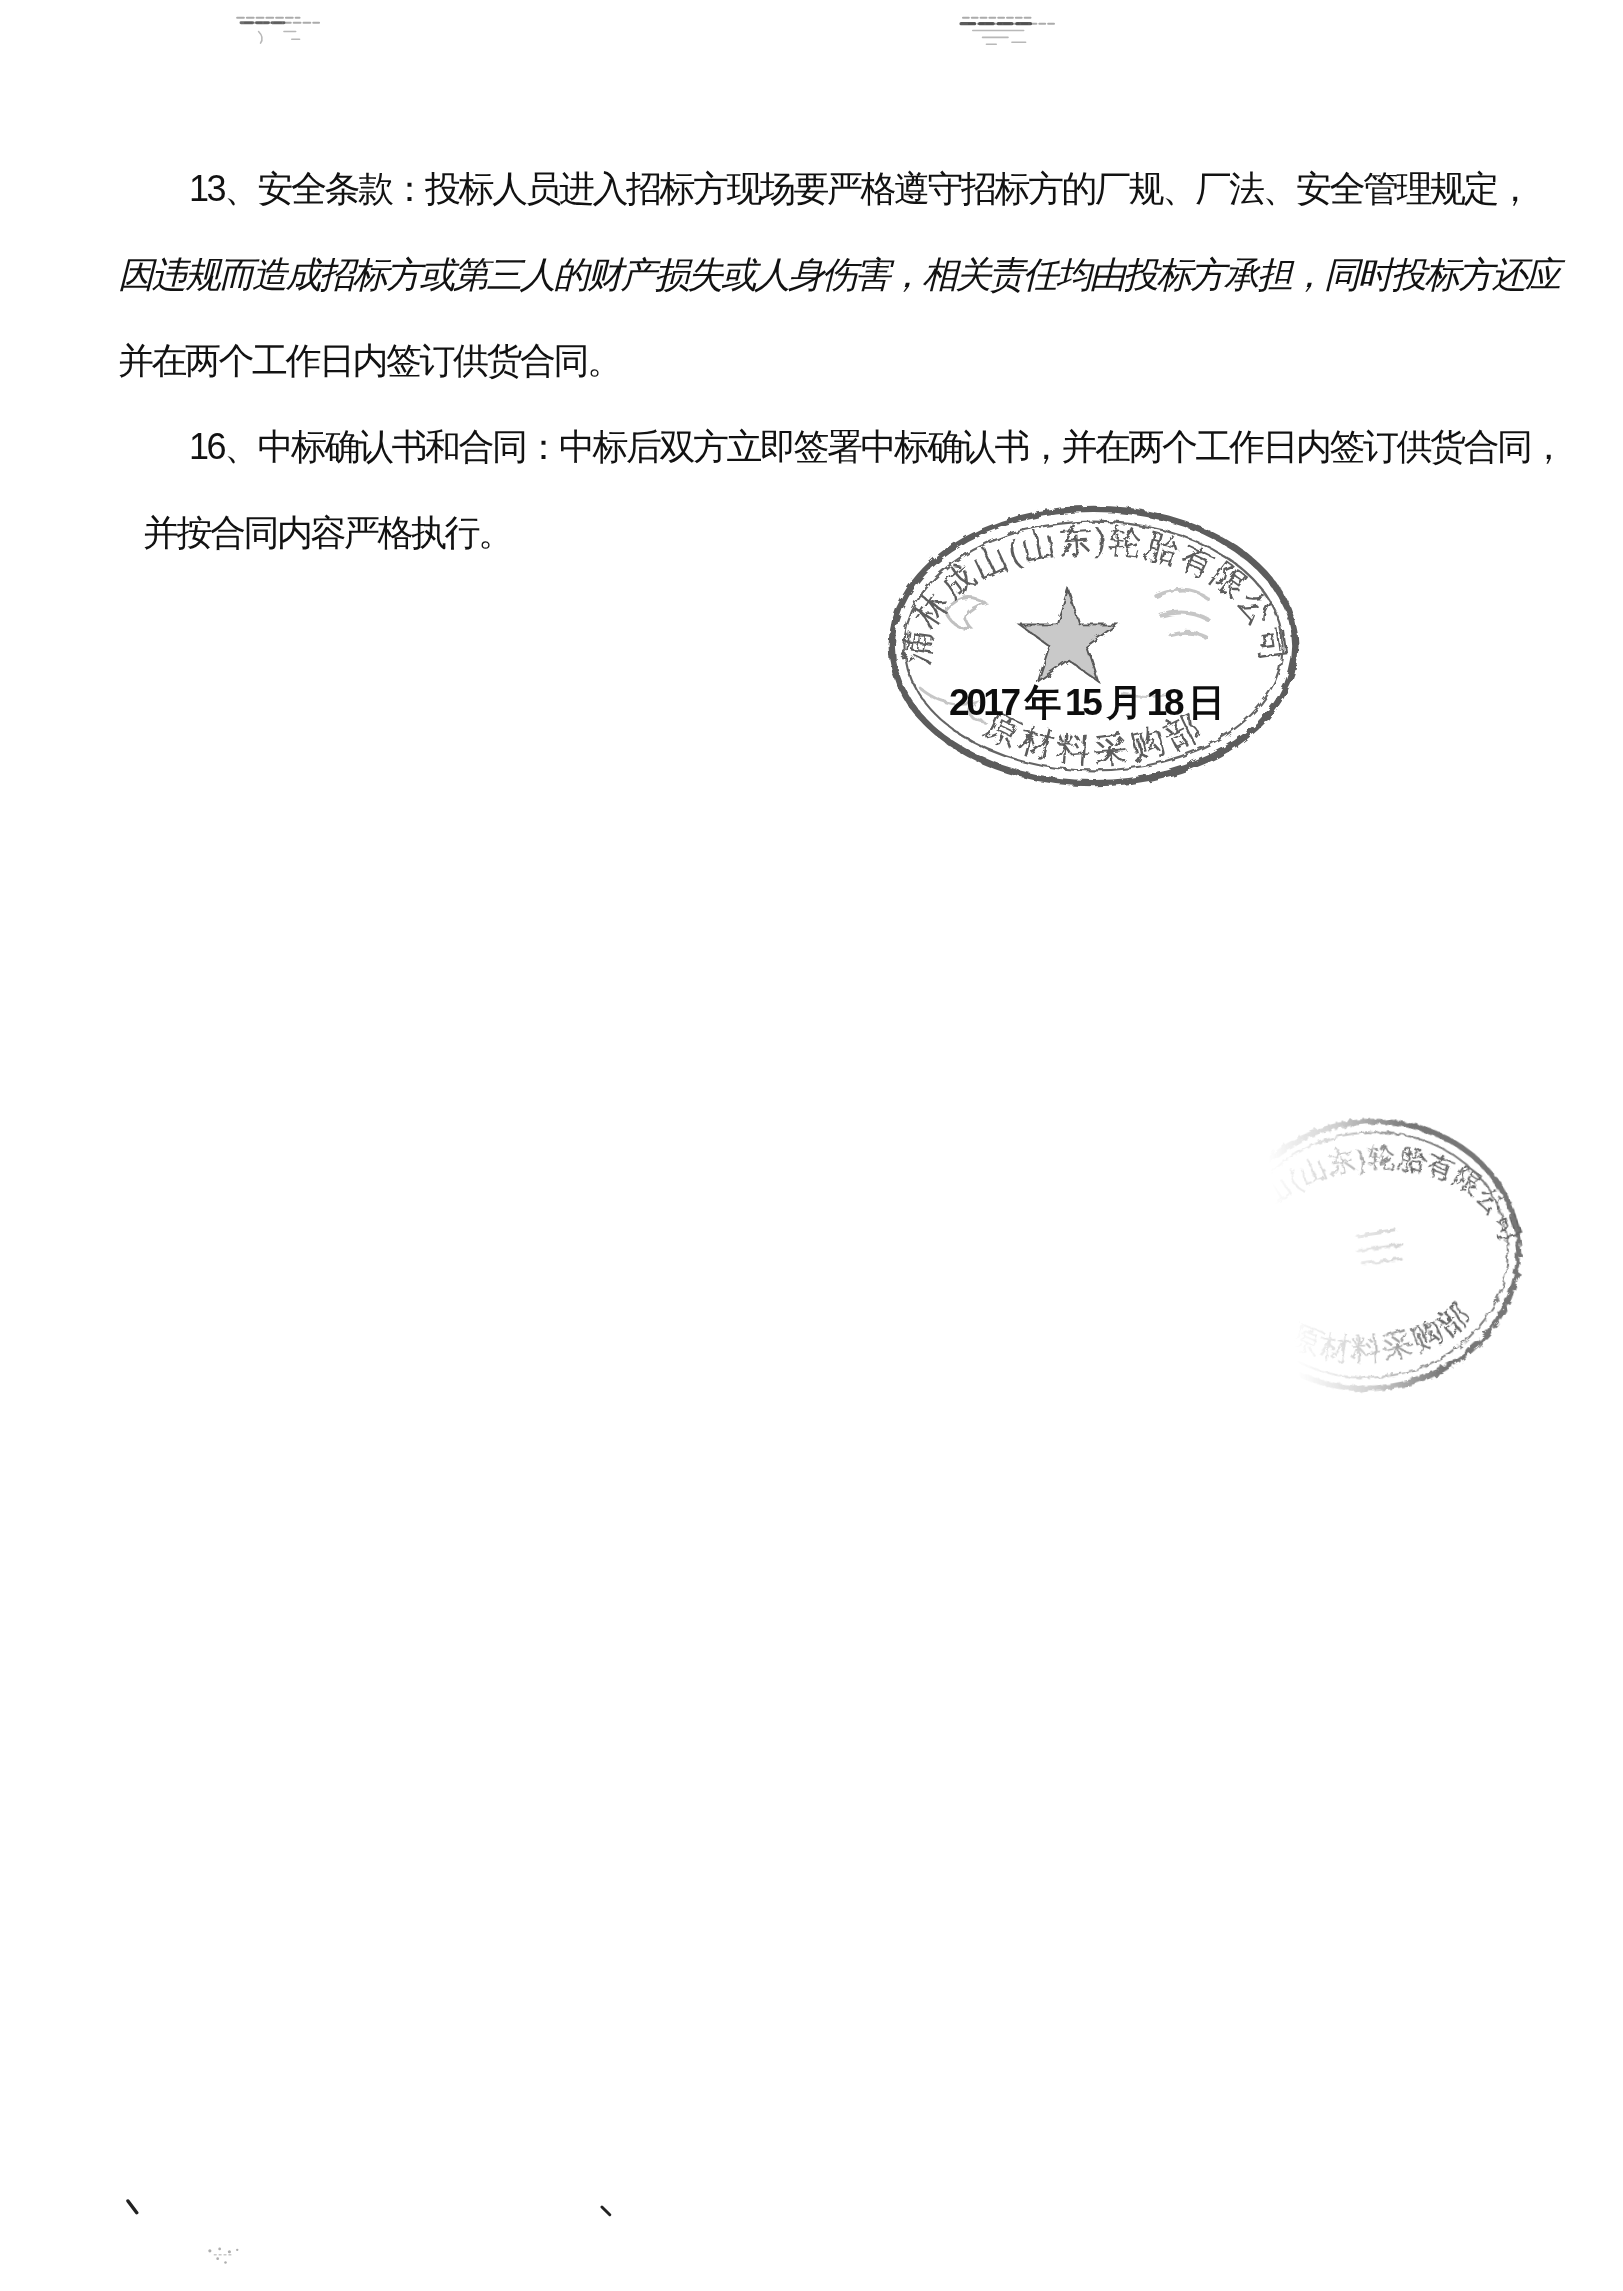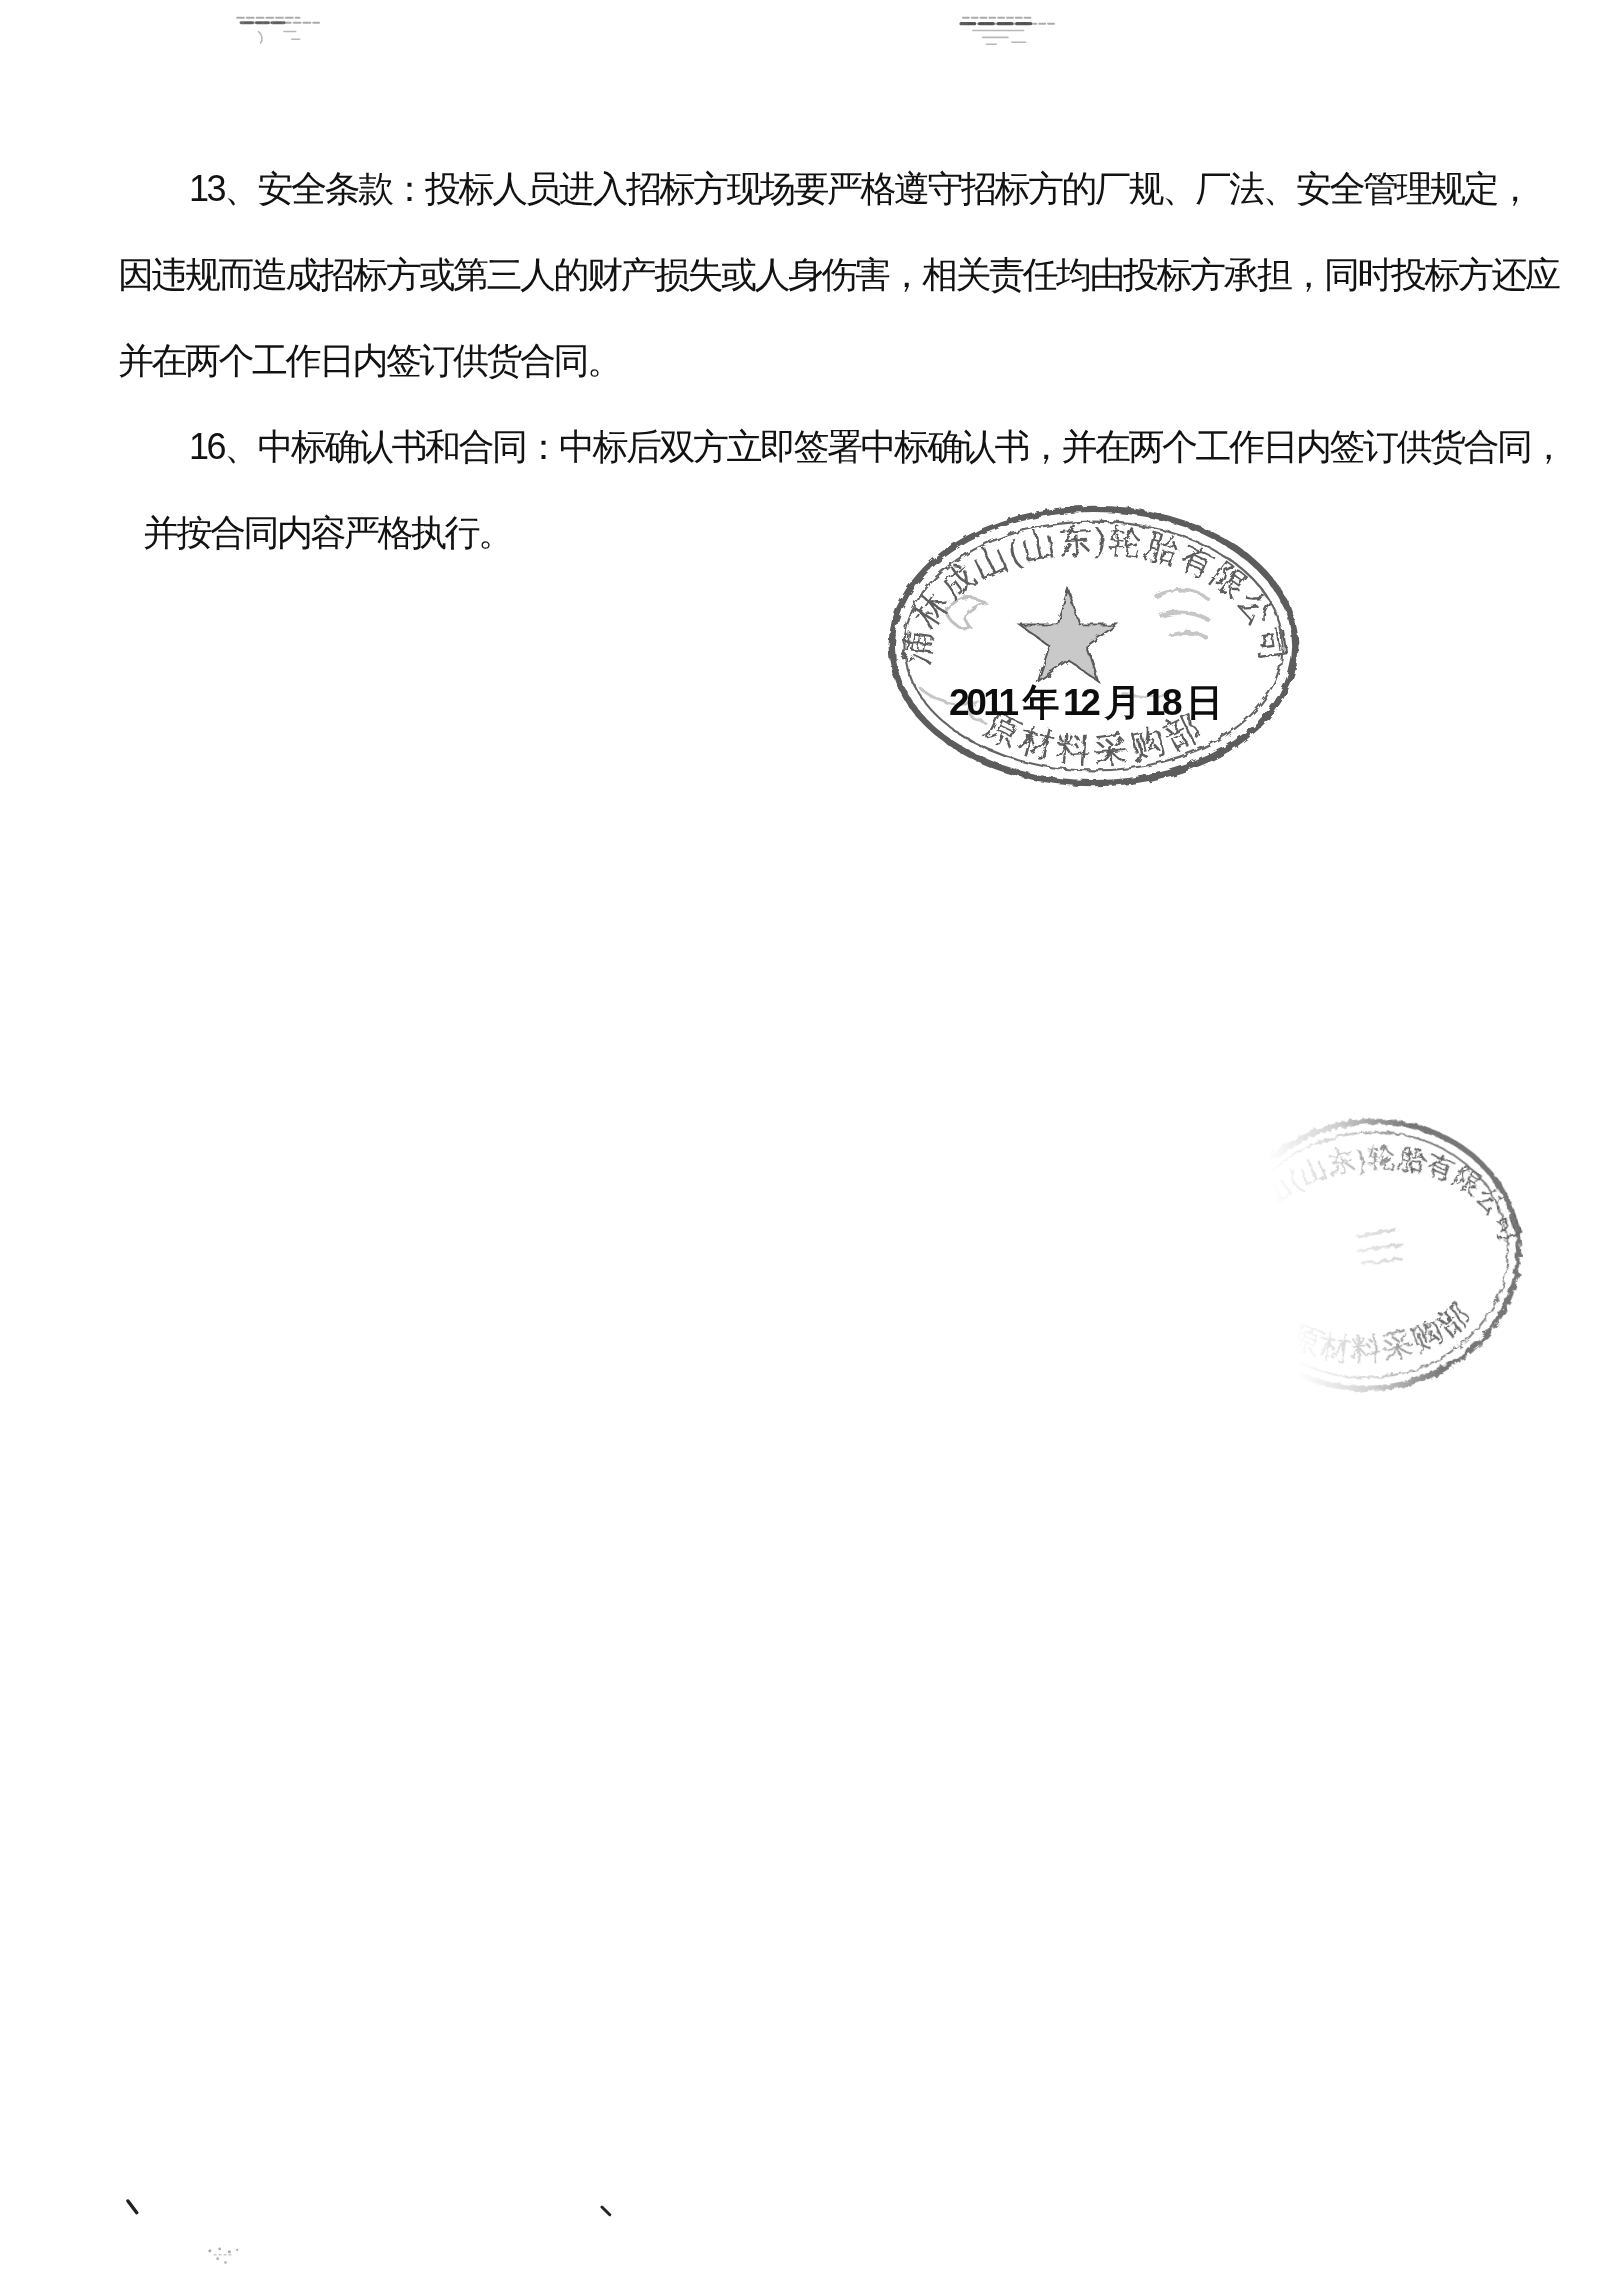--- a/index.html
+++ b/index.html
@@ -62,21 +62,21 @@
       <g fill="none" stroke-linecap="round">
         <path d="M10,10 h72 M16,16 h88" stroke="#8f8f8f" stroke-width="2" stroke-dasharray="6 3" opacity="0.75"></path>
         <path d="M8,16 h74" stroke="#3f3f3f" stroke-width="3.2" stroke-dasharray="14 5" opacity="0.85"></path>
         <path d="M20,23 h52 M30,30 h26 M34,37 h10 M60,35 h14" stroke="#9a9a9a" stroke-width="1.6" opacity="0.7"></path>
       </g>
     </svg>
   </div>
 
   <div>
     <div class="line" style="left:189px;top:169px;">13、安全条款：投标人员进入招标方现场要严格遵守招标方的厂规、厂法、安全管理规定，</div>
-    <div class="line" style="left:118px;top:255px;">因违规而造成招标方或第三人的财产损失或人身伤害，相关责任均由投标方承担，同时投标方还应</div>
+    <div class="line" style="left:118px;top:255px;font-style:italic;">因违规而造成招标方或第三人的财产损失或人身伤害，相关责任均由投标方承担，同时投标方还应</div>
     <div class="line" style="left:118px;top:341px;">并在两个工作日内签订供货合同。</div>
   </div>
 
   <div>
     <div class="line" style="left:189px;top:427px;">16、中标确认书和合同：中标后双方立即签署中标确认书，并在两个工作日内签订供货合同，</div>
     <div class="line" style="left:118px;top:513px;margin-left:25px;">并按合同内容严格执行。</div>
   </div>
 
   <div id="seal-main" class="seal" style="left:877px;top:493px;width:436px;height:306px;opacity:0.85;">
     <svg width="436" height="306" viewBox="0 0 445 312">
@@ -101,21 +101,21 @@
         <g fill="none" stroke="#5a5a5a" stroke-linecap="round">
           <path d="M 70,120 q 18,-22 40,-8 q -30,10 -14,26 q -18,2 -26,-18" stroke-width="3" opacity="0.45"></path>
           <path d="M 285,105 q 30,-14 52,2 M 290,125 q 26,-8 48,4 M 300,145 q 20,-6 36,2" stroke-width="4" opacity="0.4"></path>
           <path d="M 45,200 q 25,20 55,14 q -15,14 10,20" stroke-width="3" opacity="0.4"></path>
           <path d="M 250,205 q 30,6 55,-2" stroke-width="3" opacity="0.35"></path>
         </g>
       </g>
     </svg>
   </div>
 
-  <div class="bold-line" style="left:949px;top:683px;">2011 年 12 月 18 日</div>
+  <div class="bold-line" style="left:949px;top:683px;">2017 年 15 月 18 日</div>
 
   <div id="seal-partial" class="seal" style="left:1213px;top:1112px;width:314px;height:286px;opacity:0.8;">
     <svg width="314" height="286" viewBox="0 0 320 292">
       <defs>
         <filter id="grainB" x="-10%" y="-10%" width="120%" height="120%">
           <feTurbulence type="fractalNoise" baseFrequency="0.14" numOctaves="2" result="n2"></feTurbulence>
           <feDisplacementMap in="SourceGraphic" in2="n2" scale="7"></feDisplacementMap>
         </filter>
       </defs>
       <g filter="url(#grainB)">

